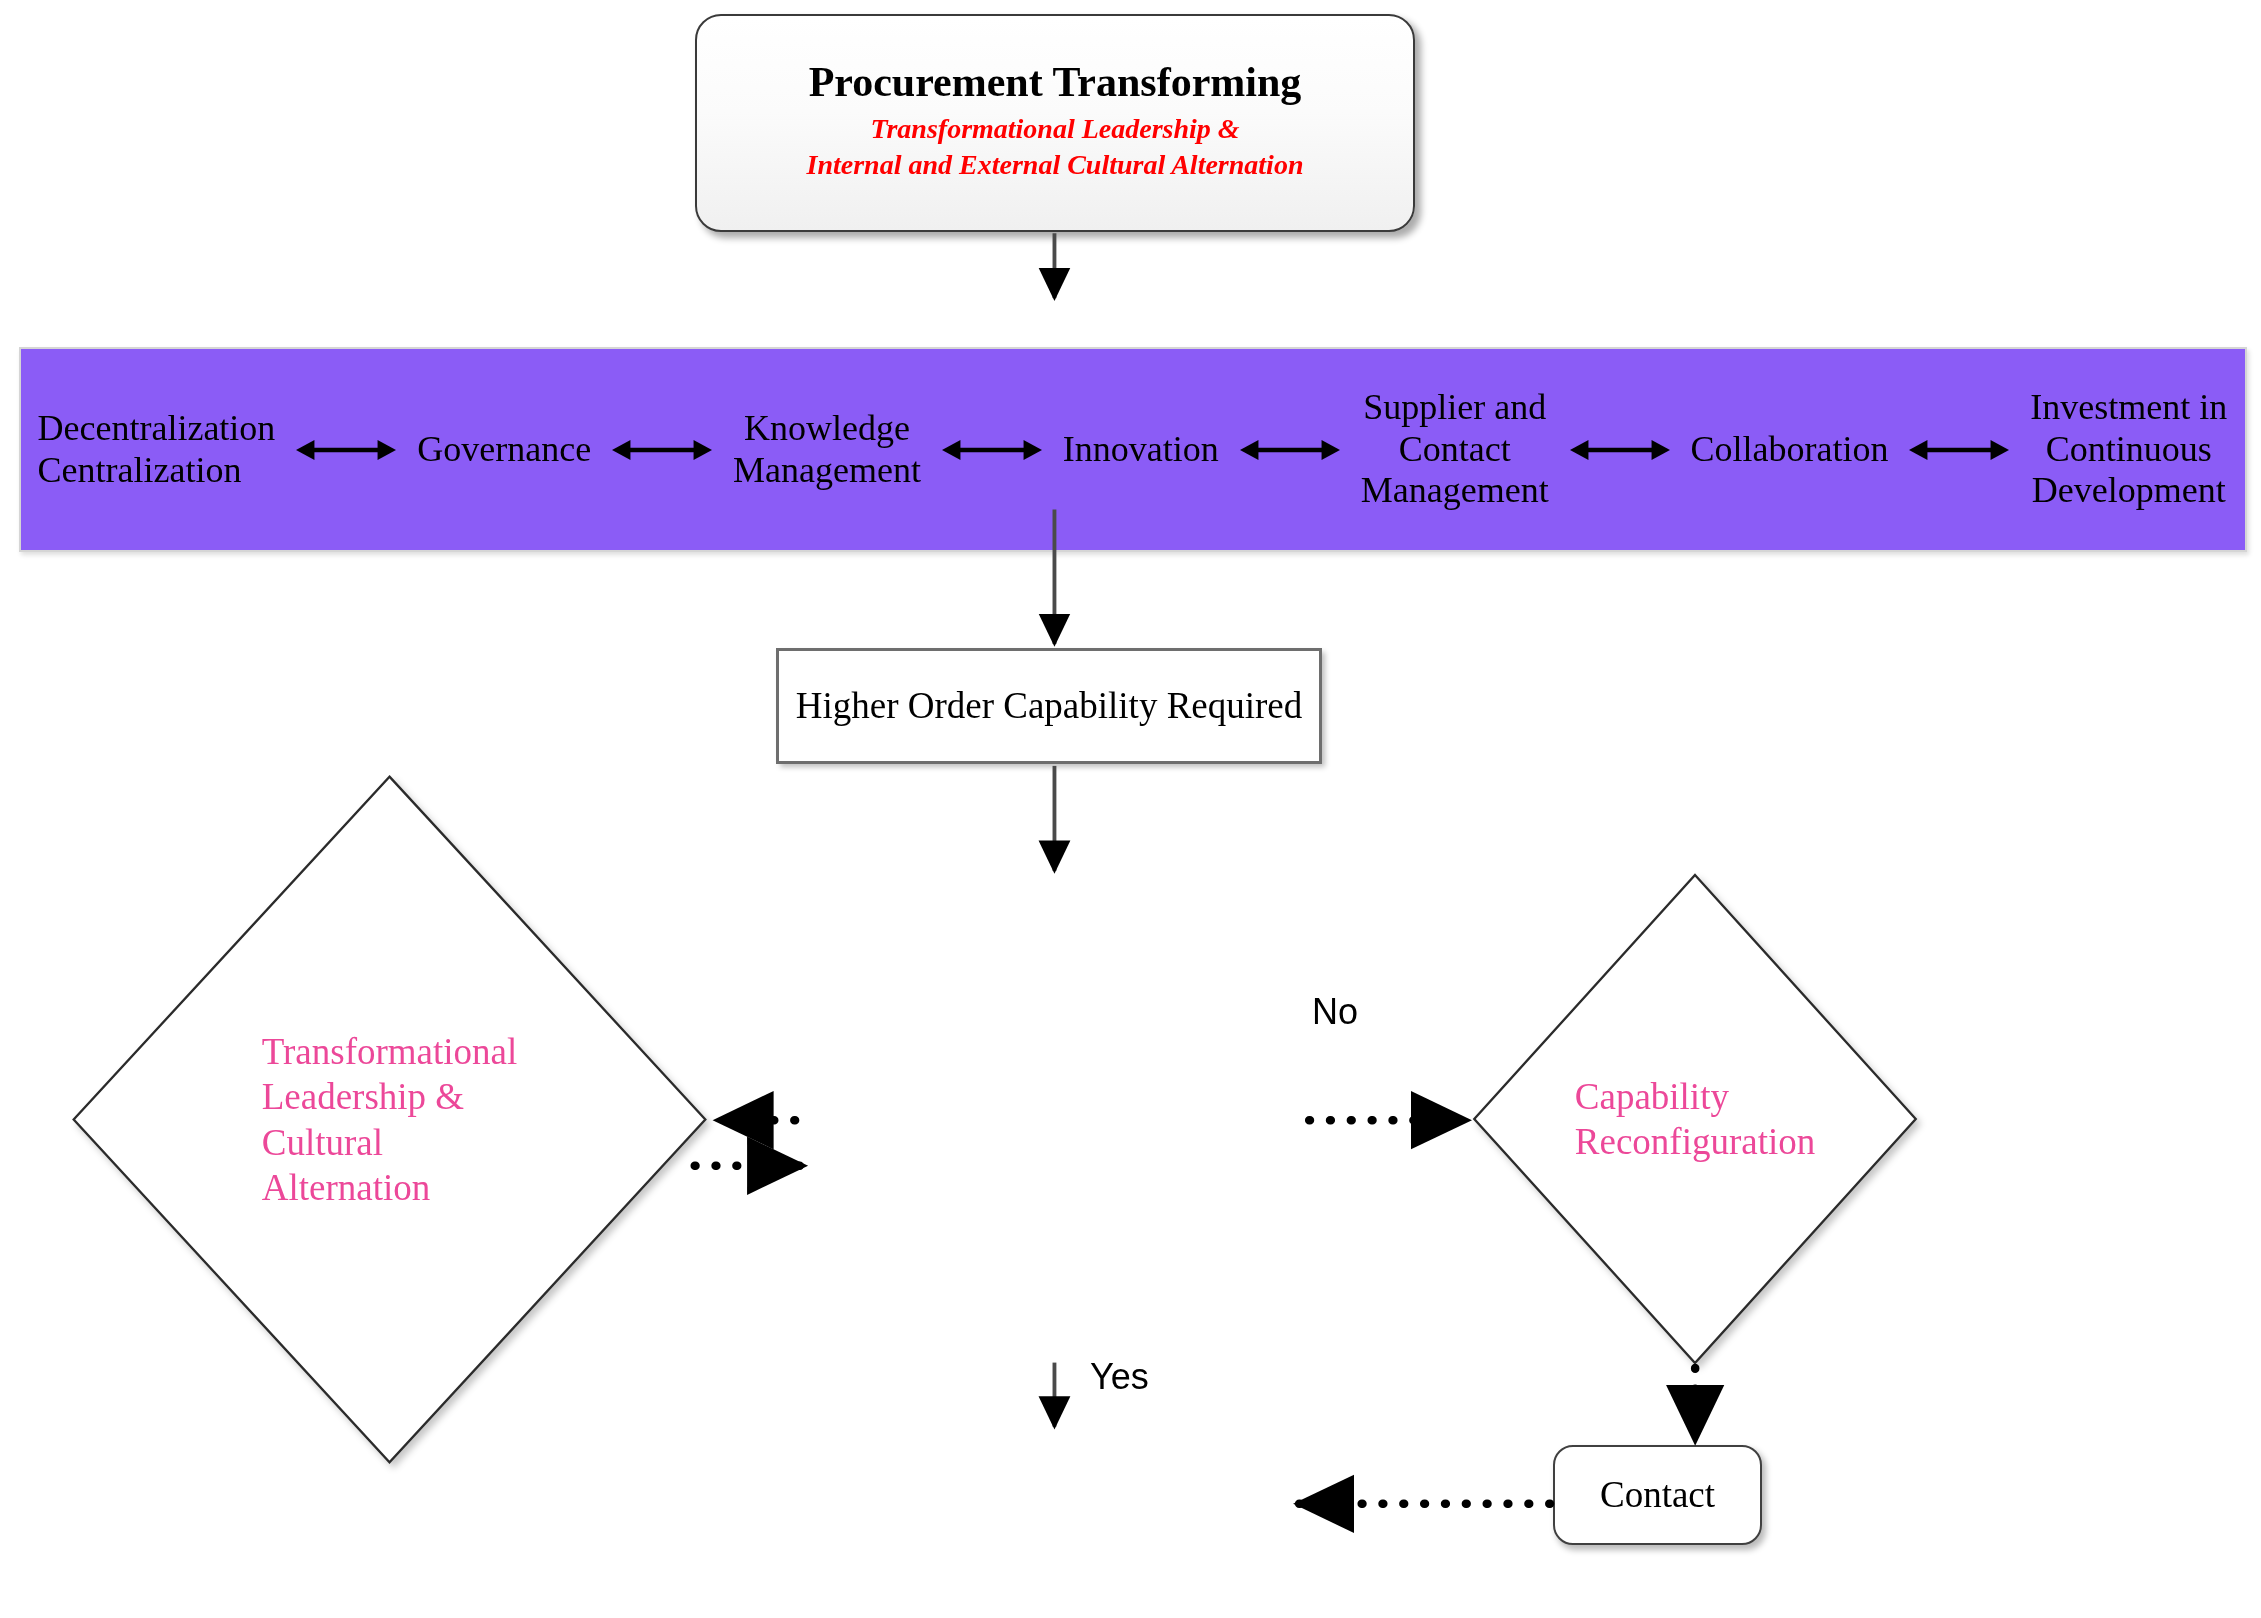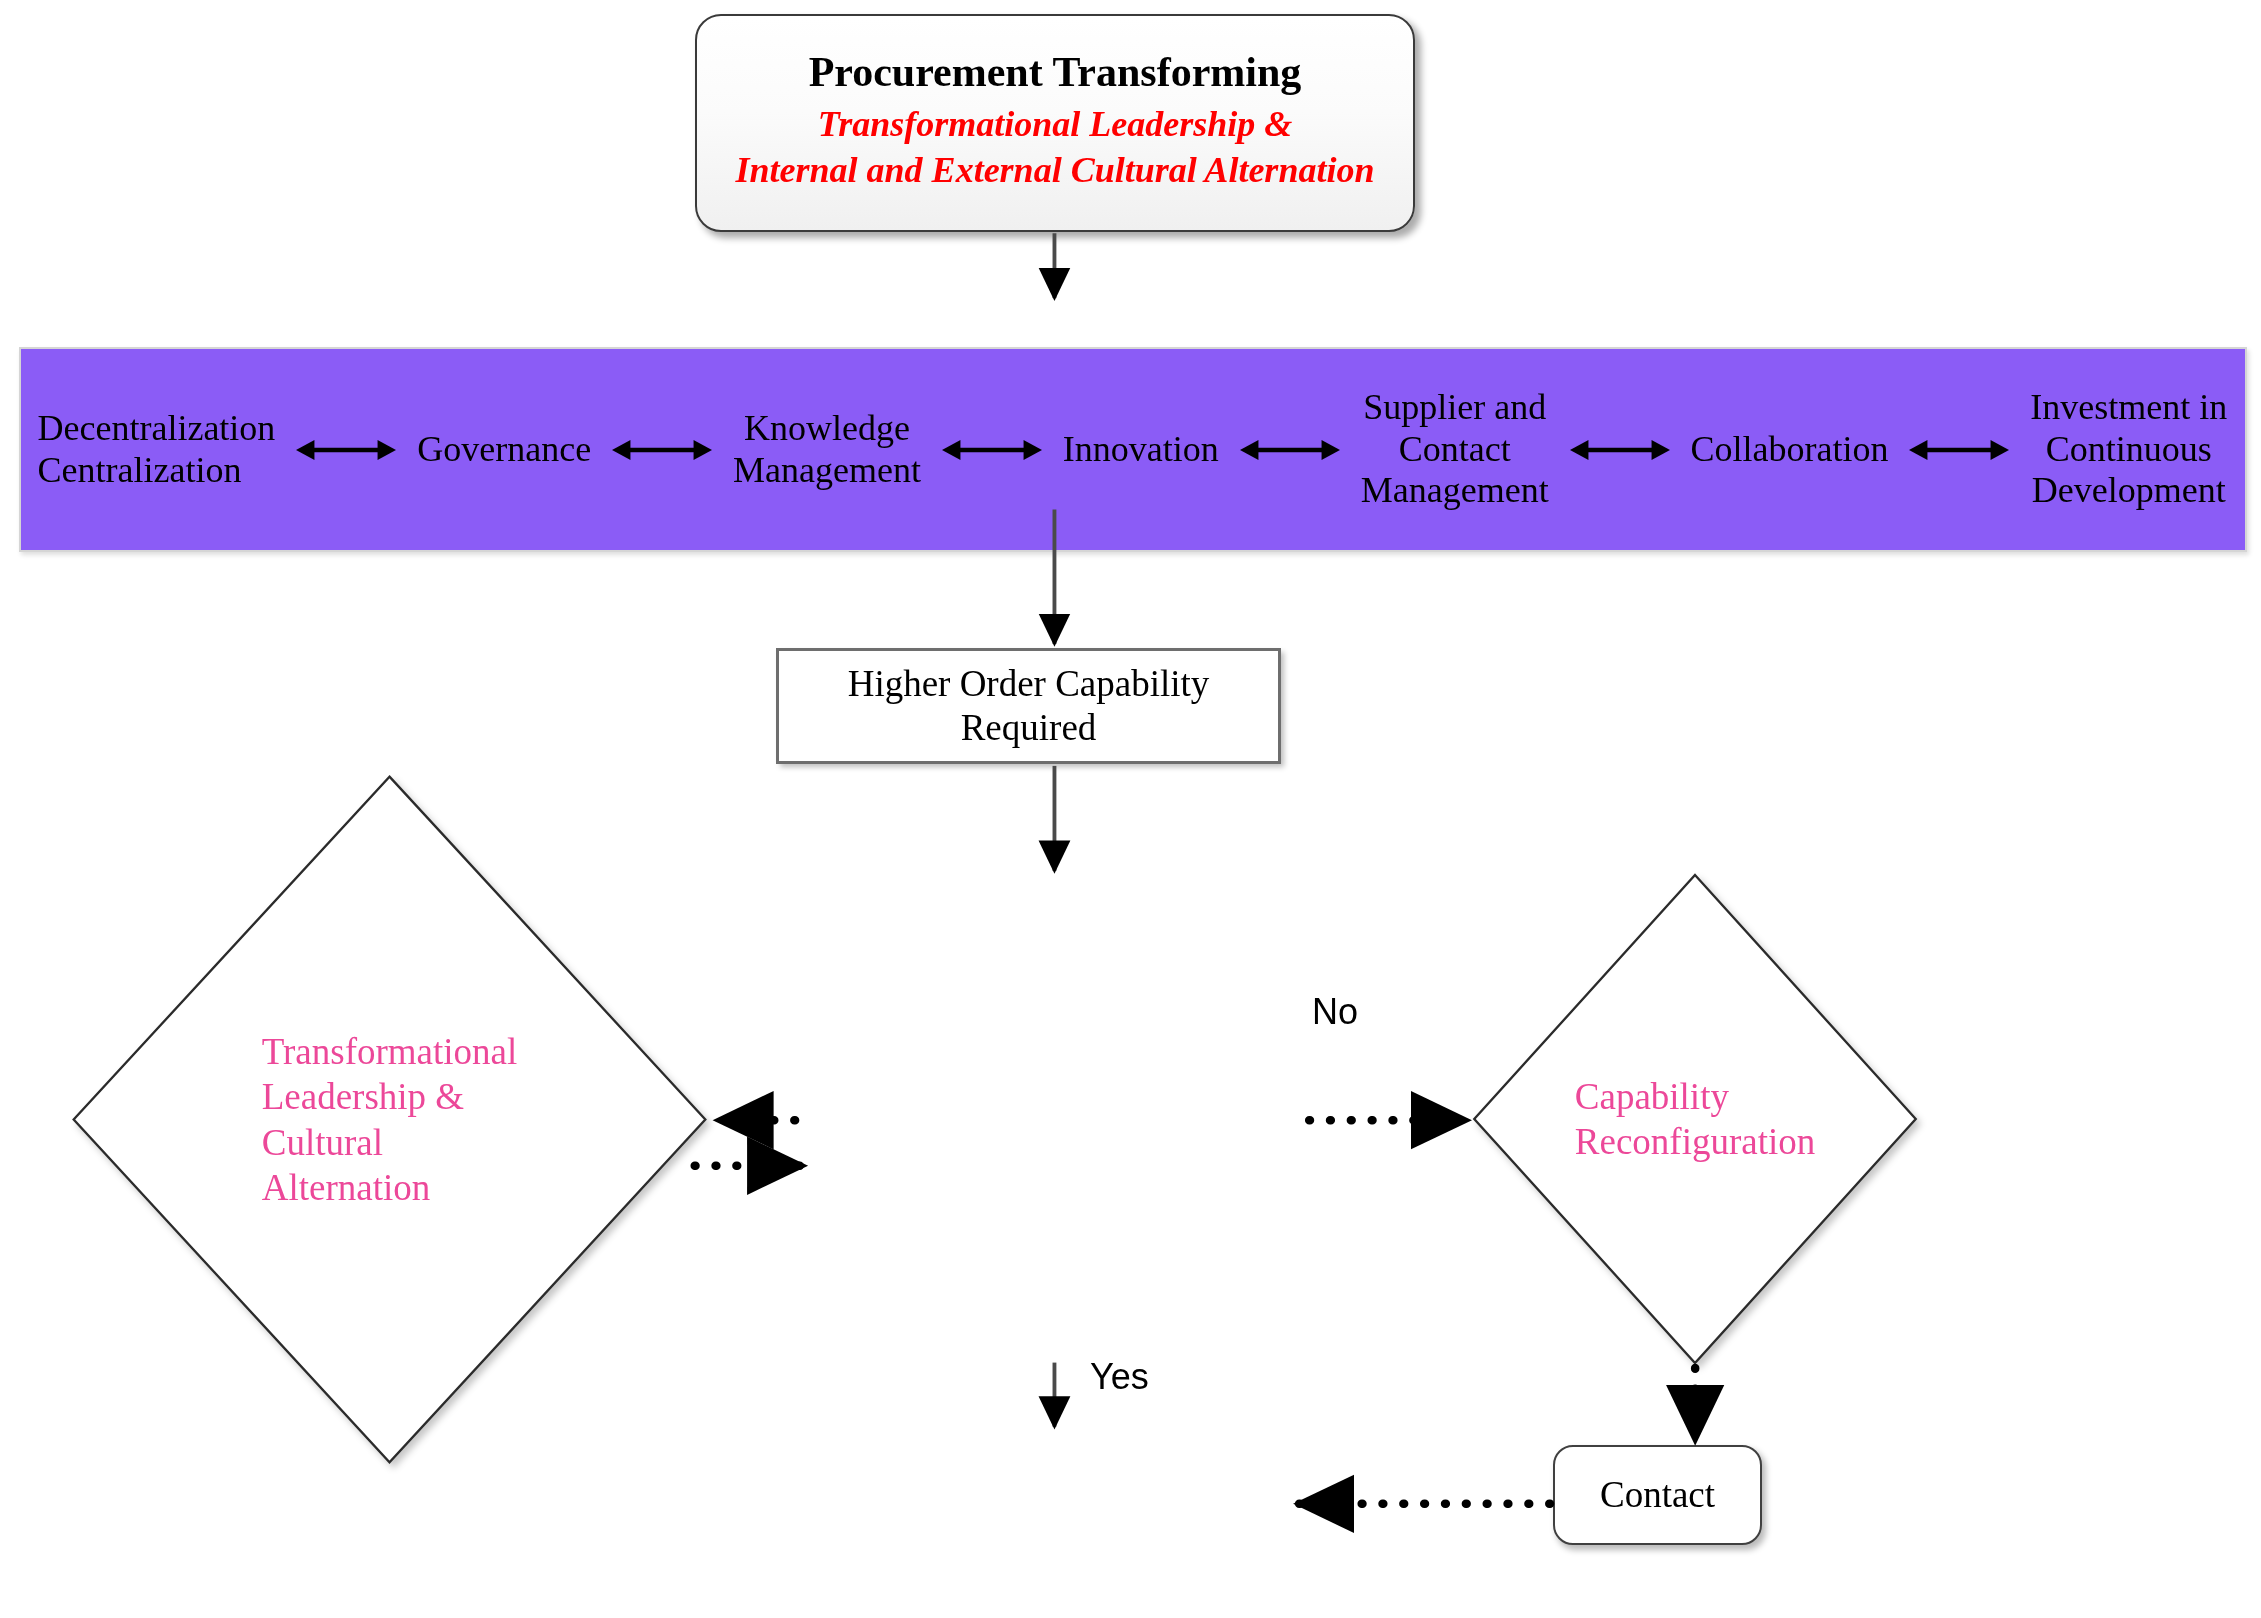--- a/index.html
+++ b/index.html
@@ -37,21 +37,21 @@
     font-size:42px;
     line-height:1.15;
     letter-spacing:0px;
     color:#000000;
     text-align:center;
     margin-bottom:4.6px;
   }
   .title-sub{
     font-weight:bold;
     font-style:italic;
-    font-size:36px;
+    font-size:28px;
     line-height:1.28;
     color:#ff0000;
     white-space:nowrap;
   }
 
   
   .band{
     position:absolute;
     left:18.5px; top:303px;
     width:2228px; height:205px;
@@ -95,21 +95,21 @@
     box-shadow:3.9px 3.9px 5.4px rgba(0,0,0,0.25);
   }
   .rect-node .label{
     font-size:37px;
     line-height:1.2;
     text-align:center;
     color:#000000;
     white-space:pre-line;
   }
   #higher-order{
-    left:776px; top:648px; width:505px; height:116px;
+    left:776px; top:648px; width:546px; height:116px;
   }
 
   
   .round-node{
     position:absolute;
     border:2.3px solid #404040;
     border-radius:20px;
     background:#ffffff;
     box-sizing:border-box;
     display:flex;

